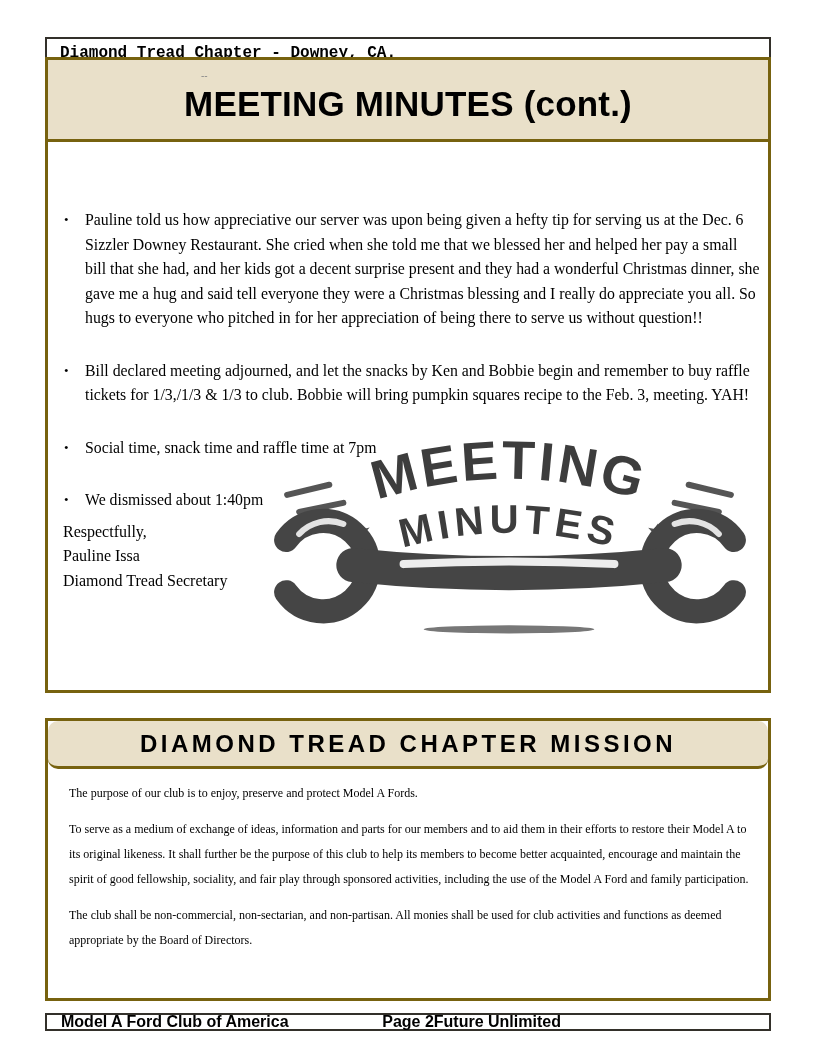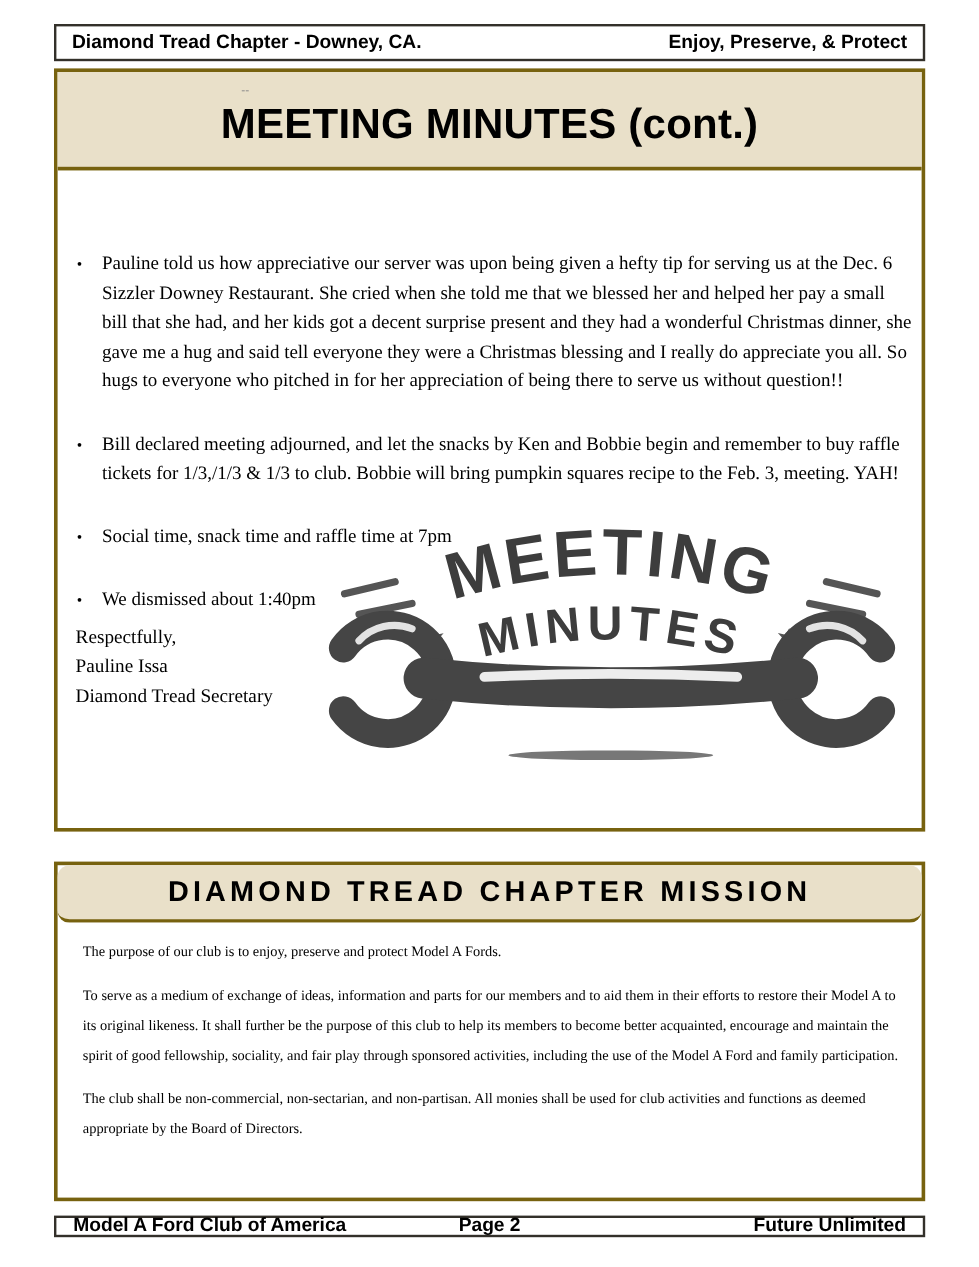--- a/index.html
+++ b/index.html
@@ -4,24 +4,24 @@
 <style>
   html,body { margin:0; padding:0; }
   body {
     width:816px; height:1056px; background:#ffffff; position:relative;
     font-family:"Liberation Serif", serif; color:#000;
     -webkit-font-smoothing:antialiased;
   }
 
   
   .header-box {
-    position:absolute; left:45px; top:20px; width:726px; height:31px;
+    position:absolute; left:45px; top:37px; width:726px; height:31px;
     border:2px solid #33302a; box-sizing:border-box; background:#fff;
     display:flex; align-items:center; justify-content:space-between;
-    padding:0 13px; font-family:Liberation Sans, sans-serif;
+    padding:0 13px; font-family:Liberation Mono, monospace;
     font-weight:bold; font-size:16px;
   }
 
   
   .mm-box {
     position:absolute; left:45px; top:57px; width:726px; height:636px;
     border:3px solid #77620f; box-sizing:border-box; background:#fff;
   }
   .mm-banner {
     position:relative; height:82px; background:#e9e0c9;
@@ -66,30 +66,29 @@
 
   
   .footer-box {
     position:absolute; left:45px; top:1013px; width:726px; height:18px;
     border:2px solid #33302a; box-sizing:border-box; background:#fff;
     display:flex; align-items:center; padding:0 14px;
     font-family:"Liberation Sans", sans-serif; font-weight:bold; font-size:16px;
   }
   .footer-left { flex:1; text-align:left; }
   .footer-center { flex:0 0 auto; }
-  .footer-right { flex:1; text-align:right; }
+  .footer-right { flex:1; text-align:left; }
 </style>
 </head>
 <body>
 
 <div class="page">
 
   <div class="header-box">
     <span>Diamond Tread Chapter - Downey, CA.</span>
-    <span>Enjoy, Preserve, &amp; Protect</span>
   </div>
 
   <div class="mm-box">
     <div class="mm-banner">
       <span class="stray">--</span>
       <span class="mm-title">MEETING MINUTES (cont.)</span>
     </div>
     <div class="mm-body">
       <ul>
         <li>Pauline told us how appreciative our server was upon being given a hefty tip for serving us at the Dec. 6 Sizzler Downey Restaurant. She cried when she told me that we blessed her and helped her pay a small bill that she had, and her kids got a decent surprise present and they had a wonderful Christmas dinner, she gave me a hug and said tell everyone they were a Christmas blessing and I really do appreciate you all. So hugs to everyone who pitched in for her appreciation of being there to serve us without question!!</li>

